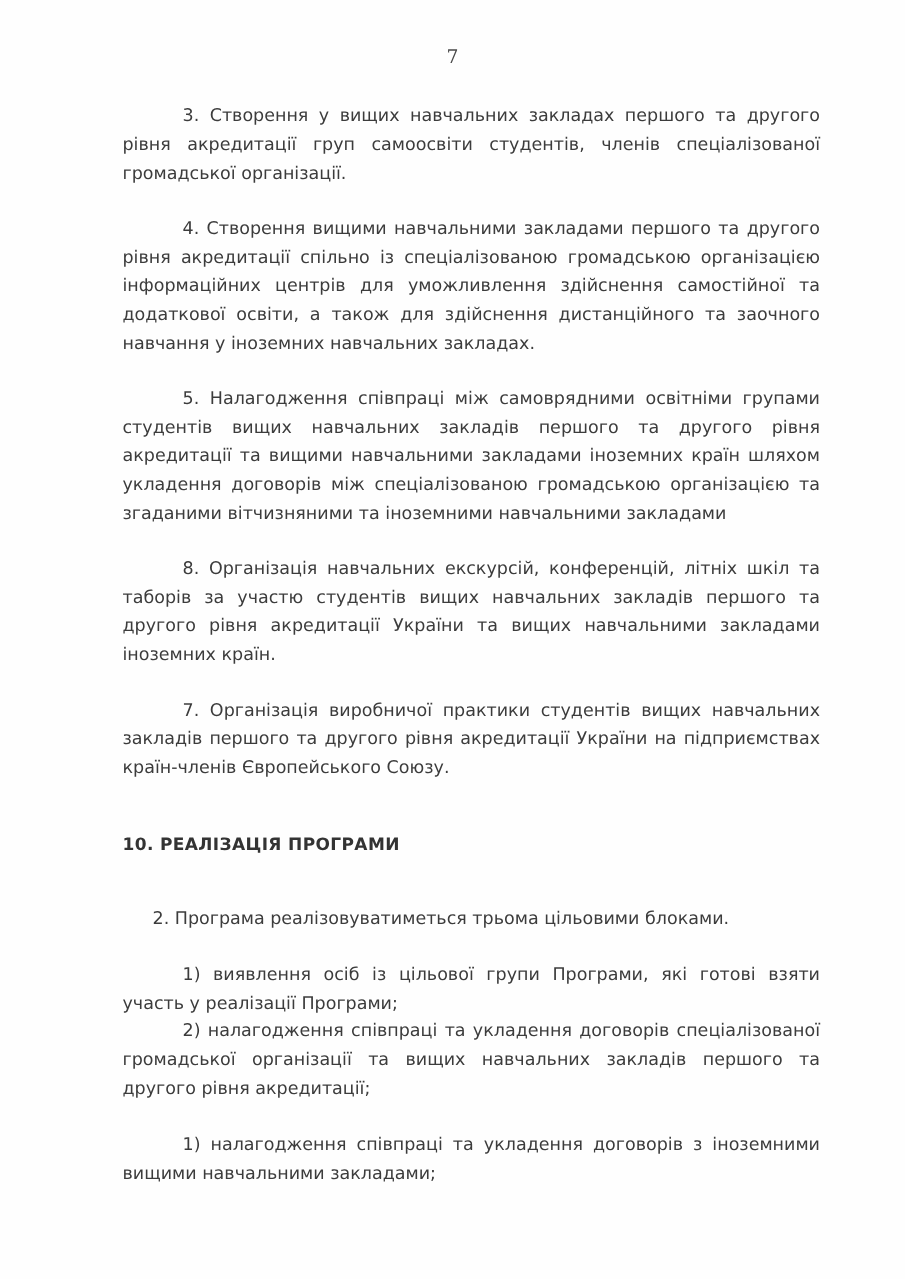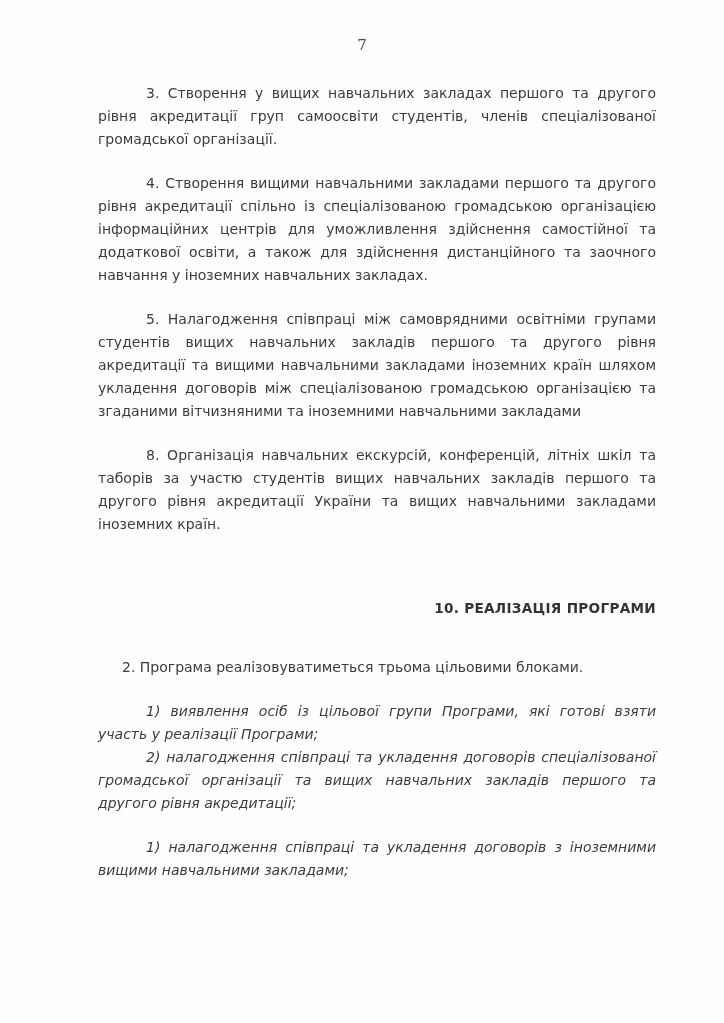--- a/index.html
+++ b/index.html
@@ -47,29 +47,28 @@
     -webkit-hyphens: none;
     hyphens: none;
   }
   .gap-lg { height: 22px; }
 
   .section-heading {
     margin: 0;
     font-size: 13.6px;
     font-weight: bold;
     color: #333333;
-    text-align: right;
+    text-align: left;
     letter-spacing: 0.3px;
     text-indent: 0;
   }
   .head-gap-top { height: 42px; }
   .head-gap-bottom { height: 40px; }
   .para.item {
     text-indent: 48px;
-    font-style: italic;
   }
   .para.lead {
     text-indent: 24px;
   }
   .lastline-left {
     text-align-last: left;
   }
 </style>
 </head>
 <body>
@@ -89,20 +88,21 @@
     <div class="gap-lg"></div>
 
     <p class="para lastline-left">5. Налагодження співпраці між самоврядними освітніми групами студентів вищих навчальних закладів першого та другого рівня акредитації та вищими навчальними закладами іноземних країн шляхом укладення договорів між спеціалізованою громадською організацією та згаданими вітчизняними та іноземними навчальними закладами</p>
 
     <div class="gap-lg"></div>
 
     <p class="para lastline-left">8. Організація навчальних екскурсій, конференцій, літніх шкіл та таборів за участю студентів вищих навчальних закладів першого та другого рівня акредитації України та вищих навчальними закладами іноземних країн.</p>
 
     <div class="gap-lg"></div>
 
+    <p class="para lastline-left">7. Організація виробничої практики студентів вищих навчальних закладів першого та другого рівня акредитації України на підприємствах країн-членів Європейського Союзу.</p>
 
     <div class="head-gap-top"></div>
 
     <h2 class="section-heading">10. РЕАЛІЗАЦІЯ ПРОГРАМИ</h2>
 
     <div class="head-gap-bottom"></div>
 
     <p class="para lead lastline-left">2. Програма реалізовуватиметься трьома цільовими блоками.</p>
 
     <div class="gap-lg"></div>

